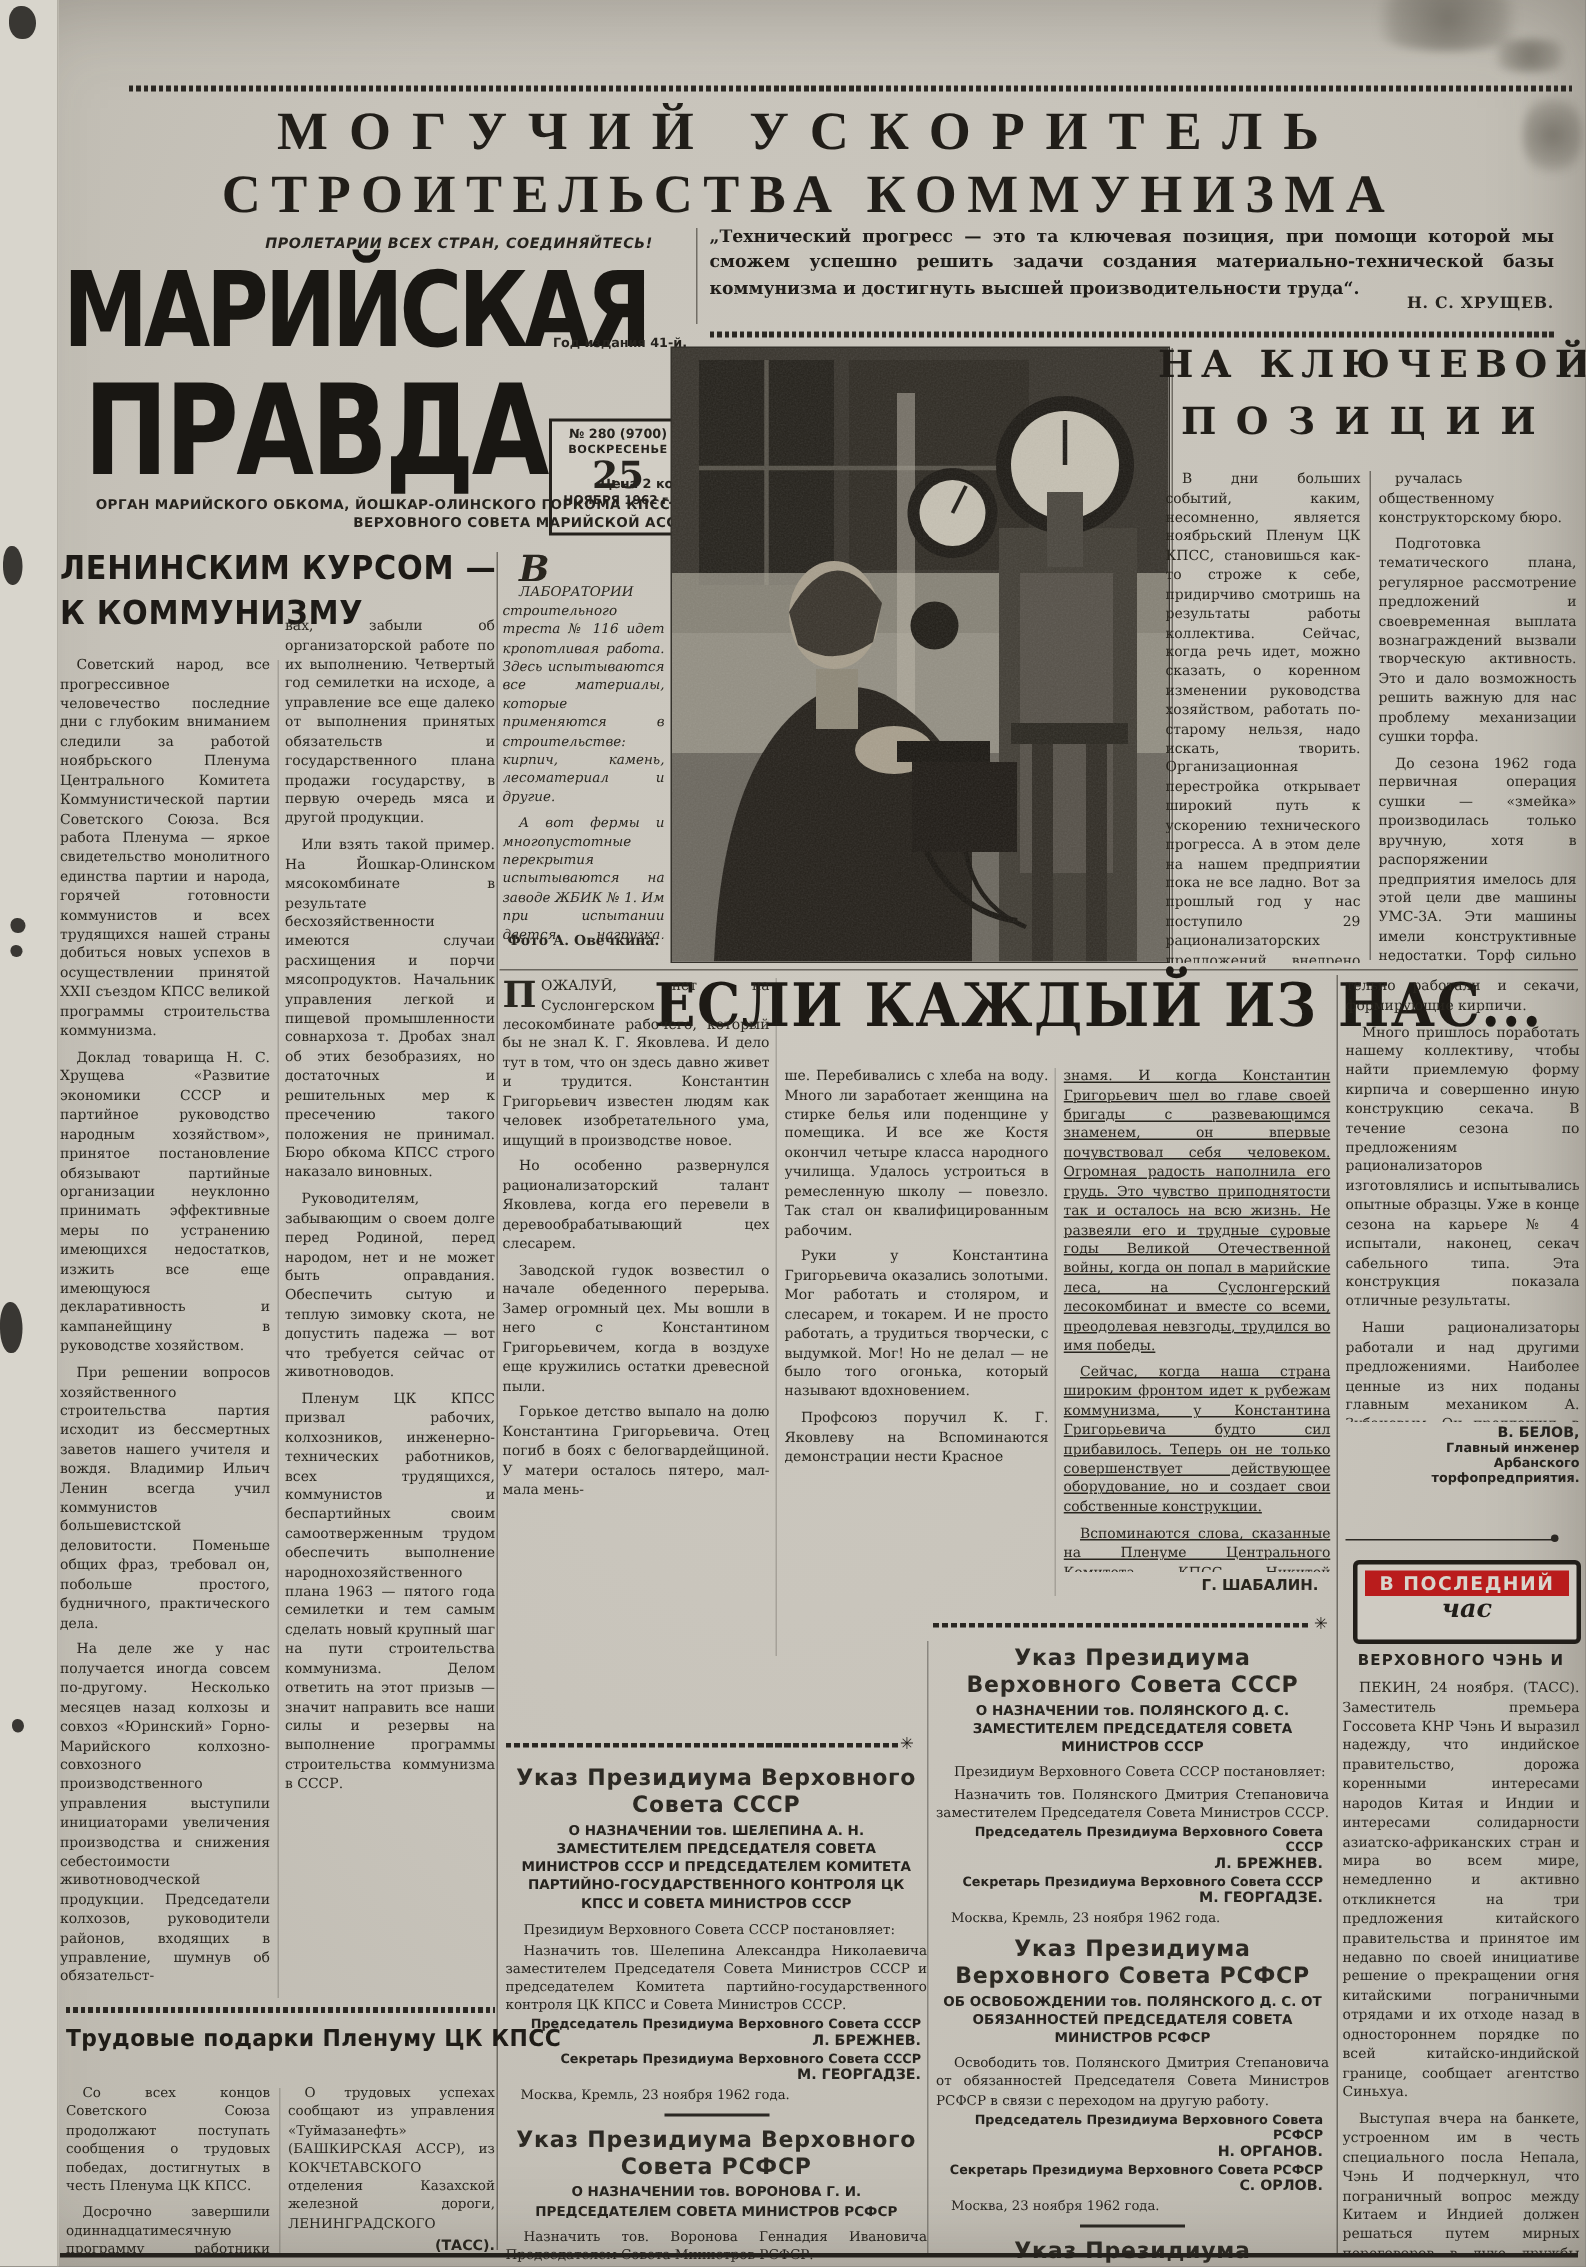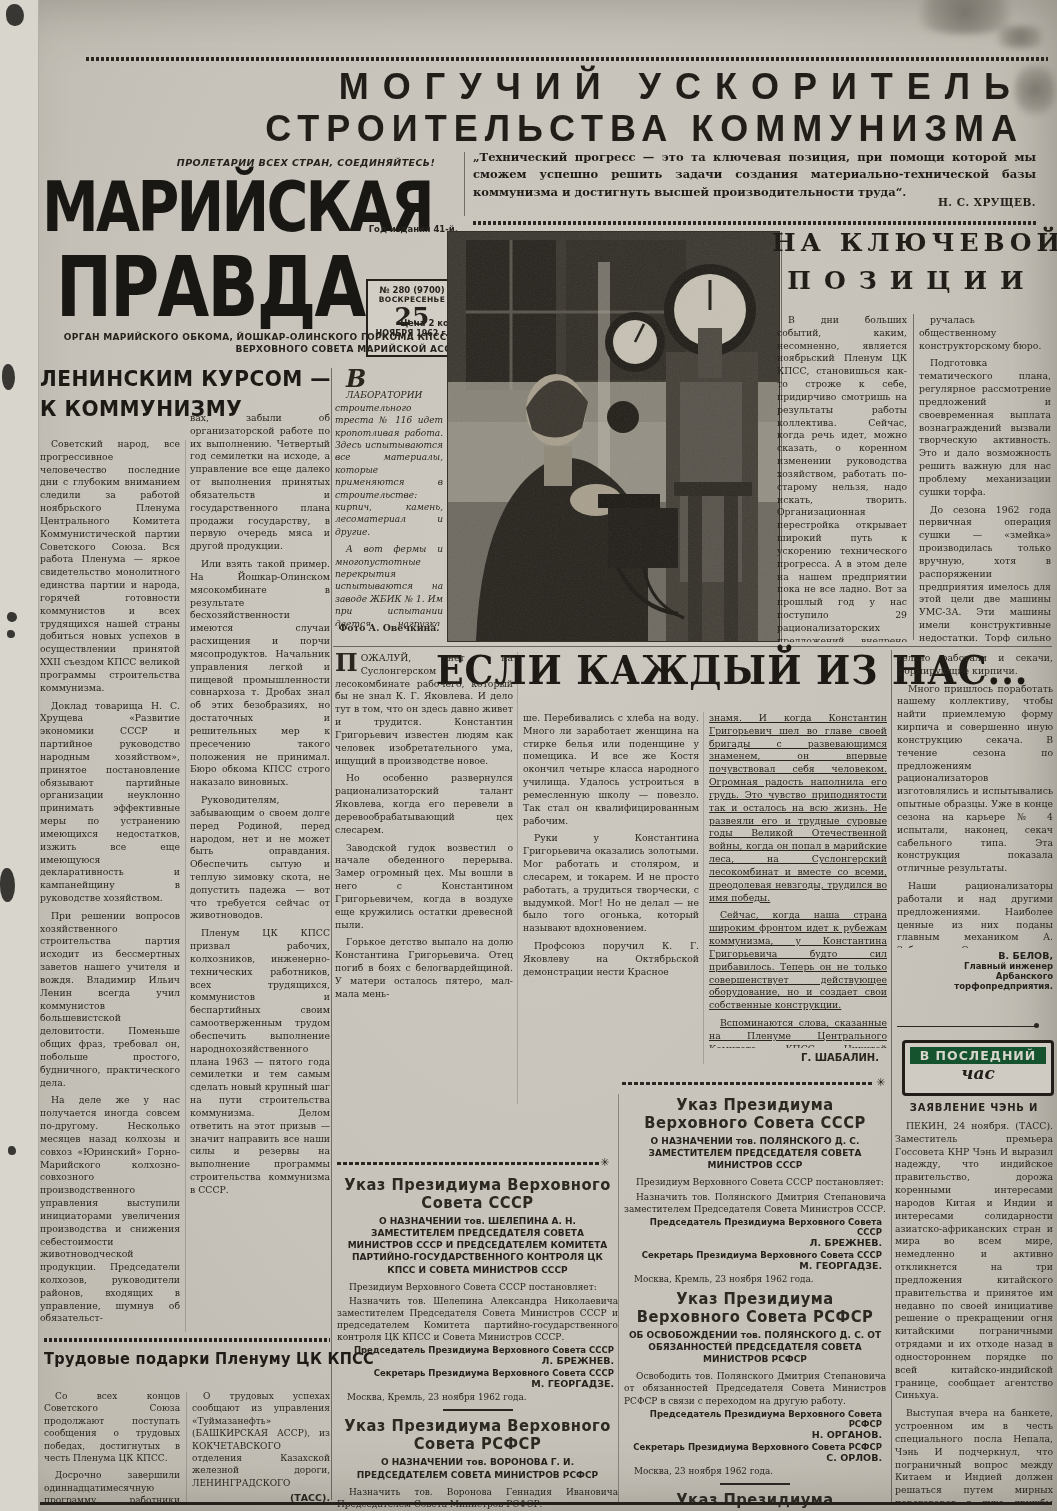--- a/index.html
+++ b/index.html
@@ -13,22 +13,22 @@
   .stain{position:absolute;border-radius:50%;filter:blur(3px);background:radial-gradient(circle,#4a463d 0%,rgba(70,66,56,.45) 55%,transparent 75%);opacity:.55;}
   .zigzag{position:absolute;height:4px;
     background:repeating-linear-gradient(90deg,#2a2722 0 3px,transparent 3px 5px);}
   .wavy{position:absolute;height:3px;
     background:repeating-linear-gradient(90deg,#2a2722 0 4px,transparent 4px 6px);}
   .star{position:absolute;font-size:11px;color:#211e1a;font-family:"DejaVu Sans",sans-serif;}
   .vrule{position:absolute;width:1px;background:rgba(40,36,30,.55);}
   .hrule{position:absolute;height:1px;background:rgba(40,36,30,.6);}
   .thickrule{position:absolute;height:3px;background:#24211c;}
 
-  .banner{position:absolute;left:104px;width:920px;text-align:right;font-weight:bold;
-    font-family:Liberation Sans, sans-serif;color:#211e19;white-space:nowrap;}
+  .banner{position:absolute;left:79px;width:920px;text-align:center;font-weight:bold;
+    font-family:Liberation Serif, serif;color:#211e19;white-space:nowrap;}
   .banner.l1{top:66px;font-size:36px;letter-spacing:14px;}
   .banner.l2{top:108px;font-size:36px;letter-spacing:7px;}
 
   .slogan{position:absolute;left:150px;top:157px;width:312px;text-align:center;
     font:bold italic 9.5px "DejaVu Sans",sans-serif;letter-spacing:.4px;}
   .mast1{position:absolute;left:42px;top:166px;font-family:"DejaVu Sans",sans-serif;font-weight:bold;
     font-size:62px;letter-spacing:-3px;transform:scale(.92,1.12);transform-origin:left top;color:#191713;white-space:nowrap;}
   .mast2{position:absolute;left:56px;top:238px;font-family:"DejaVu Sans",sans-serif;font-weight:bold;
     font-size:76px;letter-spacing:-2px;transform:scale(.88,1.1);transform-origin:left top;color:#191713;white-space:nowrap;}
   .edyear{position:absolute;left:352px;top:224px;width:106px;text-align:right;font:bold 8.5px "DejaVu Sans",sans-serif;}
@@ -81,21 +81,21 @@
   .decree .sig .sig-role{padding-right:4px;}
   .decree .sig .sig-name{padding-right:4px;margin-bottom:2px;}
   .decree .dateline{font-size:8.8px;margin-top:3px;text-indent:10px;}
   .mini-div{width:70px;border-top:2px solid #2a2722;margin:7px auto 6px;}
 
   .gifts-title{font:bold 15.5px "DejaVu Sans",sans-serif;letter-spacing:.3px;text-align:center;
     white-space:nowrap;transform:scale(.94,1);transform-origin:left top;color:#1f1c17;margin:6px 0 8px;}
 
   .lh-box{position:absolute;left:902px;top:1040px;width:146px;height:50px;border:3px solid #211e19;
     border-radius:4px;background:#cfcbc2;}
-  .lh-band{margin:4px 5px 0;background:#14532d;color:#d8d5cc;text-align:center;
+  .lh-band{margin:4px 5px 0;background:#b91c1c;color:#d8d5cc;text-align:center;
     font:bold 12.5px "DejaVu Sans",sans-serif;letter-spacing:1px;padding:1px 0;}
   .lh-script{text-align:center;font:bold italic 17px "DejaVu Serif",serif;line-height:18px;color:#211e19;}
   .lh-head{position:absolute;left:895px;top:1102px;width:158px;text-align:center;
     font:bold 10px "DejaVu Sans",sans-serif;letter-spacing:.8px;}
 
   .dash-dot{position:absolute;border-top:1.5px solid #2a2722;}
   .dash-dot::after{content:"";position:absolute;right:-2px;top:-4px;width:5px;height:5px;border-radius:50%;background:#2a2722;}
 </style>
 </head>
 <body>
@@ -227,21 +227,21 @@
   <div class="vrule" style="left:618px;top:1094px;height:408px;opacity:.7;"></div>
   <div class="col" style="left:335px;top:652px;width:178px;height:502px;">
     <p class="lede noind">ПОЖАЛУЙ, нет на Суслонгерском лесокомбинате рабочего, который бы не знал К. Г. Яковлева. И дело тут в том, что он здесь давно живет и трудится. Константин Григорьевич известен людям как человек изобретательного ума, ищущий в производстве новое.</p>
     <p>Но особенно развернулся рационализаторский талант Яковлева, когда его перевели в деревообрабатывающий цех слесарем.</p>
     <p>Заводской гудок возвестил о начале обеденного перерыва. Замер огромный цех. Мы вошли в него с Константином Григорьевичем, когда в воздухе еще кружились остатки древесной пыли.</p>
     <p>Горькое детство выпало на долю Константина Григорьевича. Отец погиб в боях с белогвардейщиной. У матери осталось пятеро, мал-мала мень-</p>
   </div>
   <div class="col" style="left:523px;top:712px;width:176px;height:352px;">
     <p class="noind">ше. Перебивались с хлеба на воду. Много ли заработает женщина на стирке белья или поденщине у помещика. И все же Костя окончил четыре класса народного училища. Удалось устроиться в ремесленную школу — повезло. Так стал он квалифицированным рабочим.</p>
     <p>Руки у Константина Григорьевича оказались золотыми. Мог работать и столяром, и слесарем, и токарем. И не просто работать, а трудиться творчески, с выдумкой. Мог! Но не делал — не было того огонька, который называют вдохновением.</p>
-    <p>Профсоюз поручил К. Г. Яковлеву на Октябрьской демонстрации нести Красное</p>
+    <p>Профсоюз поручил К. Г. Яковлеву на Вспоминаются демонстрации нести Красное</p>
   </div>
   <div class="col" style="left:709px;top:712px;width:178px;height:336px;text-decoration:underline;">
     <p class="noind">знамя. И когда Константин Григорьевич шел во главе своей бригады с развевающимся знаменем, он впервые почувствовал себя человеком. Огромная радость наполнила его грудь. Это чувство приподнятости так и осталось на всю жизнь. Не развеяли его и трудные суровые годы Великой Отечественной войны, когда он попал в марийские леса, на Суслонгерский лесокомбинат и вместе со всеми, преодолевая невзгоды, трудился во имя победы.</p>
     <p>Сейчас, когда наша страна широким фронтом идет к рубежам коммунизма, у Константина Григорьевича будто сил прибавилось. Теперь он не только совершенствует действующее оборудование, но и создает свои собственные конструкции.</p>
     <p>Вспоминаются слова, сказанные на Пленуме Центрального Комитета КПСС Никитой Сергеевичем Хрущевым: «Необходимо, чтобы каждый понимал, что только непрерывный прогрессивный рост производительности труда ведет к улучшению жизненного уровня населения».</p>
   </div>
   <div class="col sig-name" style="left:709px;top:1052px;width:170px;height:14px;font-size:10px;">Г. ШАБАЛИН.</div>
 
   <div class="wavy" style="left:622px;top:1082px;width:252px;"></div>
   <div class="star" style="left:876px;top:1076px;">✳</div>
@@ -322,21 +322,21 @@
     <div class="sig-name">В. БЕЛОВ,</div>
     <div class="sig-role">Главный инженер</div>
     <div class="sig-role">Арбанского торфопредприятия.</div>
   </div>
   <div class="dash-dot" style="left:897px;top:1026px;width:140px;"></div>
 
   <div class="lh-box">
     <div class="lh-band">В ПОСЛЕДНИЙ</div>
     <div class="lh-script">час</div>
   </div>
-  <div class="lh-head">ЗАЯВЛЕНИЕ ЧЭНЬ И</div>
+  <div class="lh-head">ВЕРХОВНОГО ЧЭНЬ И</div>
   <div class="col" style="left:895px;top:1120px;width:158px;height:384px;">
     <p>ПЕКИН, 24 ноября. (ТАСС). Заместитель премьера Госсовета КНР Чэнь И выразил надежду, что индийское правительство, дорожа коренными интересами народов Китая и Индии и интересами солидарности азиатско-африканских стран и мира во всем мире, немедленно и активно откликнется на три предложения китайского правительства и принятое им недавно по своей инициативе решение о прекращении огня китайскими пограничными отрядами и их отходе назад в одностороннем порядке по всей китайско-индийской границе, сообщает агентство Синьхуа.</p>
     <p>Выступая вчера на банкете, устроенном им в честь специального посла Непала, Чэнь И подчеркнул, что пограничный вопрос между Китаем и Индией должен решаться путем мирных переговоров в духе дружбы народов двух стран.</p>
   </div>
 
   <div class="zigzag" style="left:44px;top:1338px;width:286px;"></div>
   <div style="position:absolute;left:44px;top:1344px;width:286px;">
     <div class="gifts-title">Трудовые подарки Пленуму ЦК КПСС</div>
   </div>
   <div class="vrule" style="left:186px;top:1392px;height:112px;opacity:.4;"></div>

